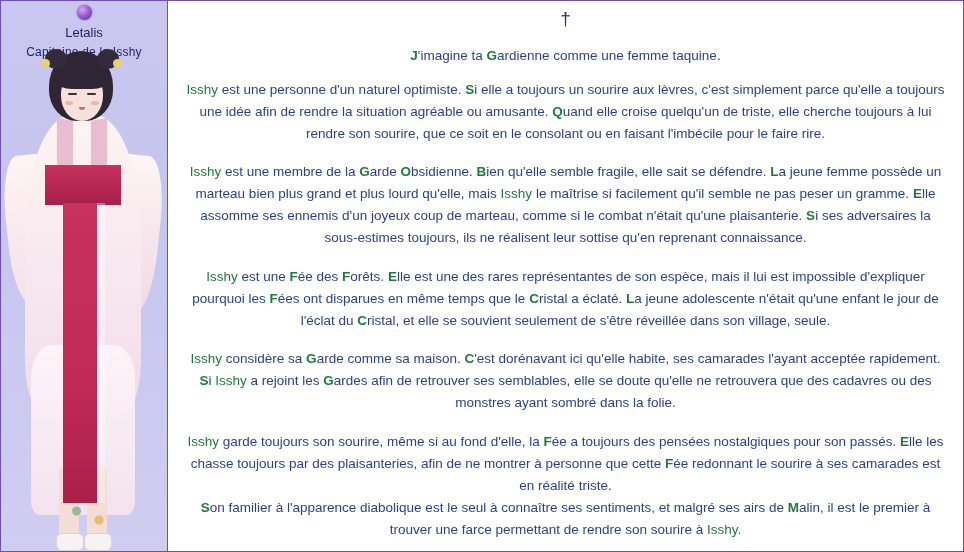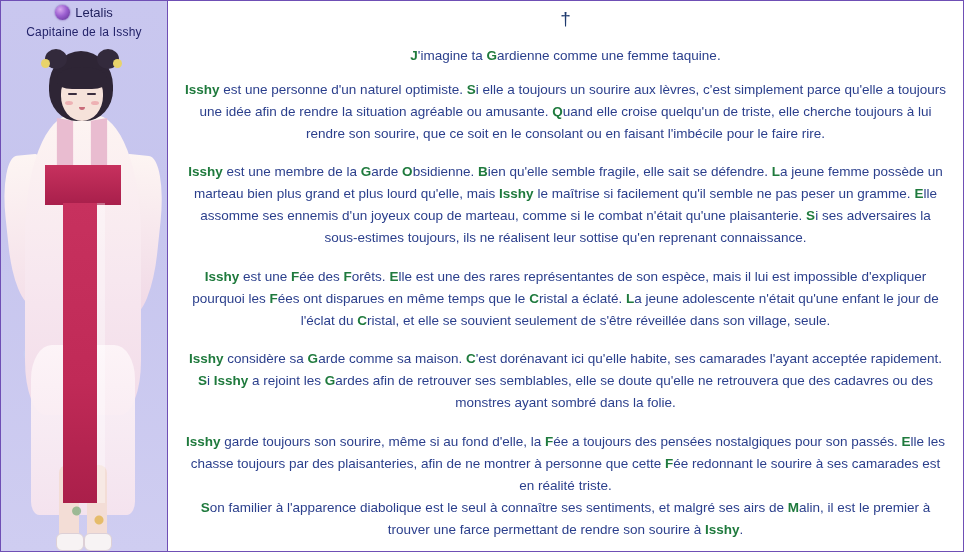--- a/index.html
+++ b/index.html
@@ -36,20 +36,21 @@
     padding-top: 4px;
     color: #2b2b6b;
   }
   .side-title-row {
     display: flex;
     align-items: center;
     justify-content: center;
     gap: 5px;
     font-size: 13px;
     color: #1f1f5c;
+    flex-direction: column;
   }
   .orb-icon {
     width: 15px;
     height: 15px;
     border-radius: 50%;
     background: radial-gradient(circle at 35% 30%, #d8a8ef 0%, #9b5fd0 45%, #5b2f8f 100%);
     box-shadow: 0 0 2px #6a3fa0;
     display: inline-block;
   }
   .side-sub {
@@ -229,21 +230,21 @@
   }
   .para {
     text-align: center;
     font-size: 13.5px;
     line-height: 1.62;
     color: #2b3f8c;
     margin: 0 0 17px 0;
     text-indent: 0;
   }
   .para:last-child { margin-bottom: 0; }
-  .nm { color: #1f7a3d; font-weight: bold; }
+  .nm { color: #1f7a3d; font-weight: normal; }
   .cap { color: #1f7a3d; font-weight: bold; }
 </style>
 </head>
 <body>
 
 <div class="page">
 
   <div class="sidebar">
     <div class="side-header">
       <div class="side-title-row">

